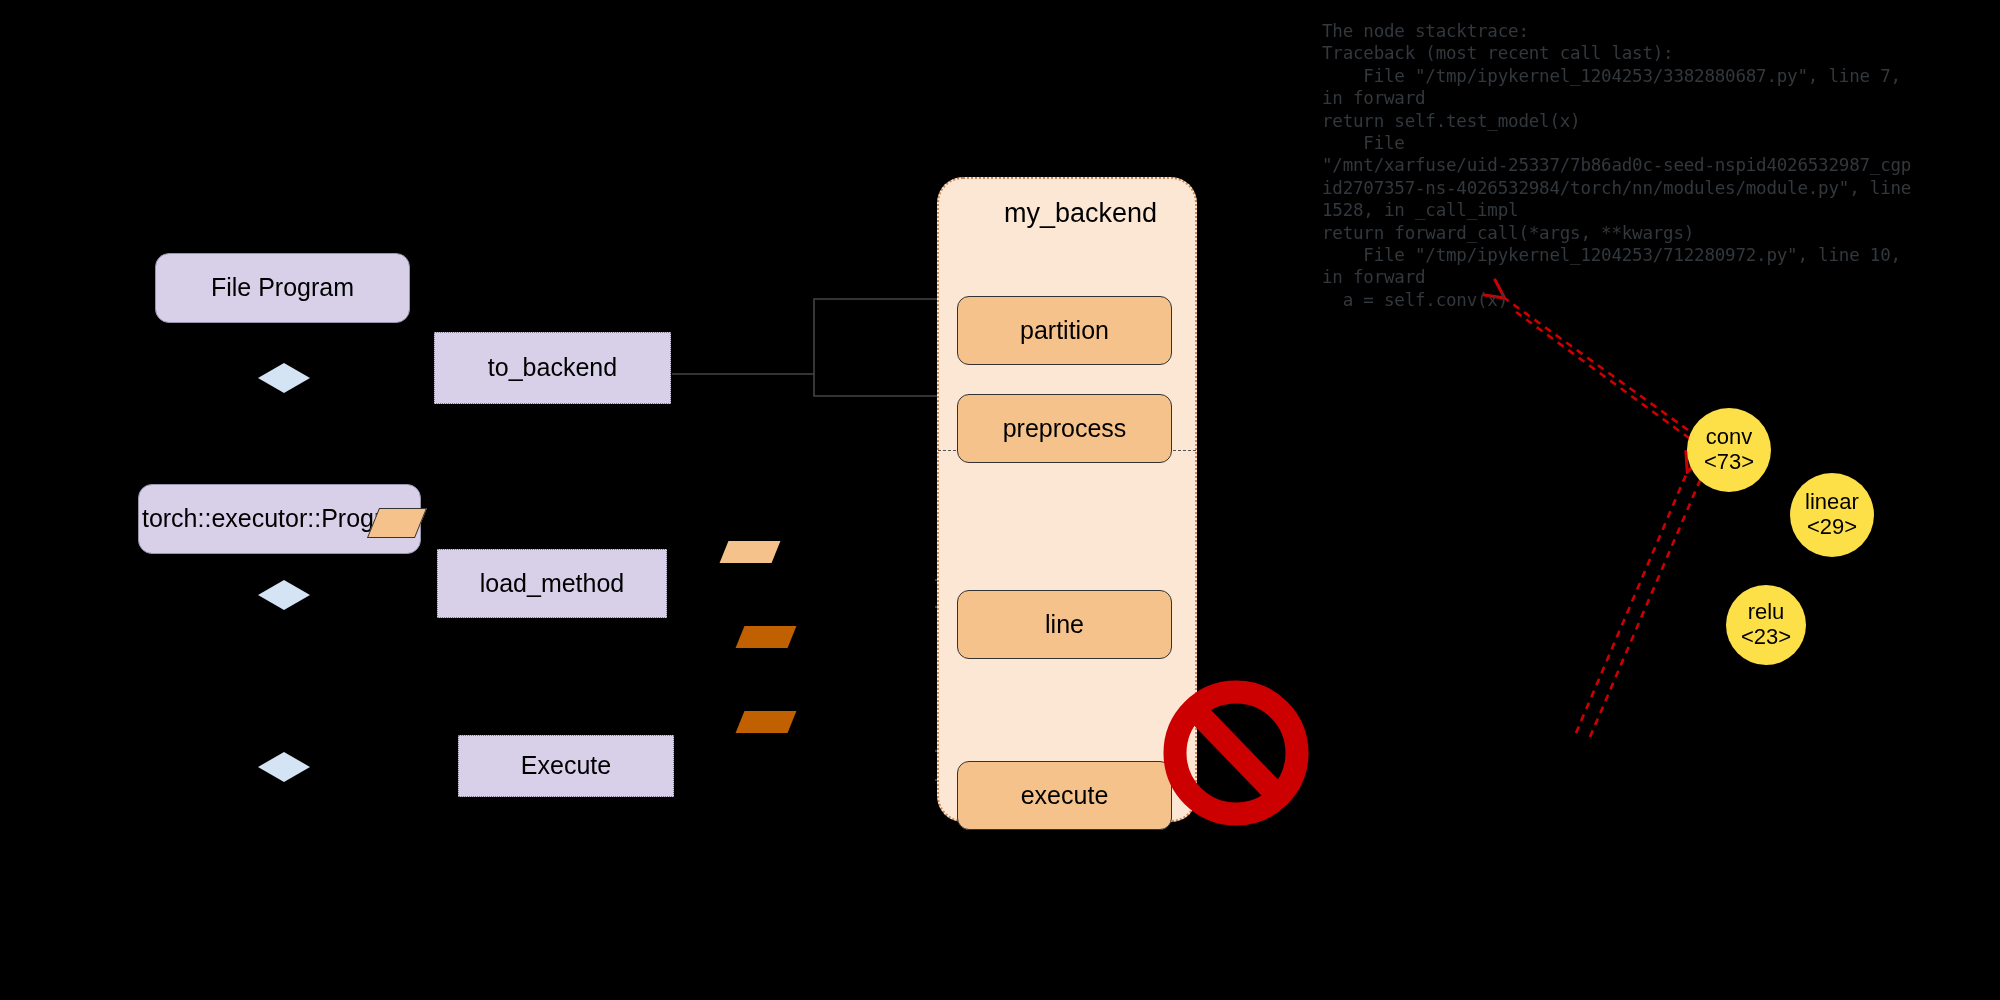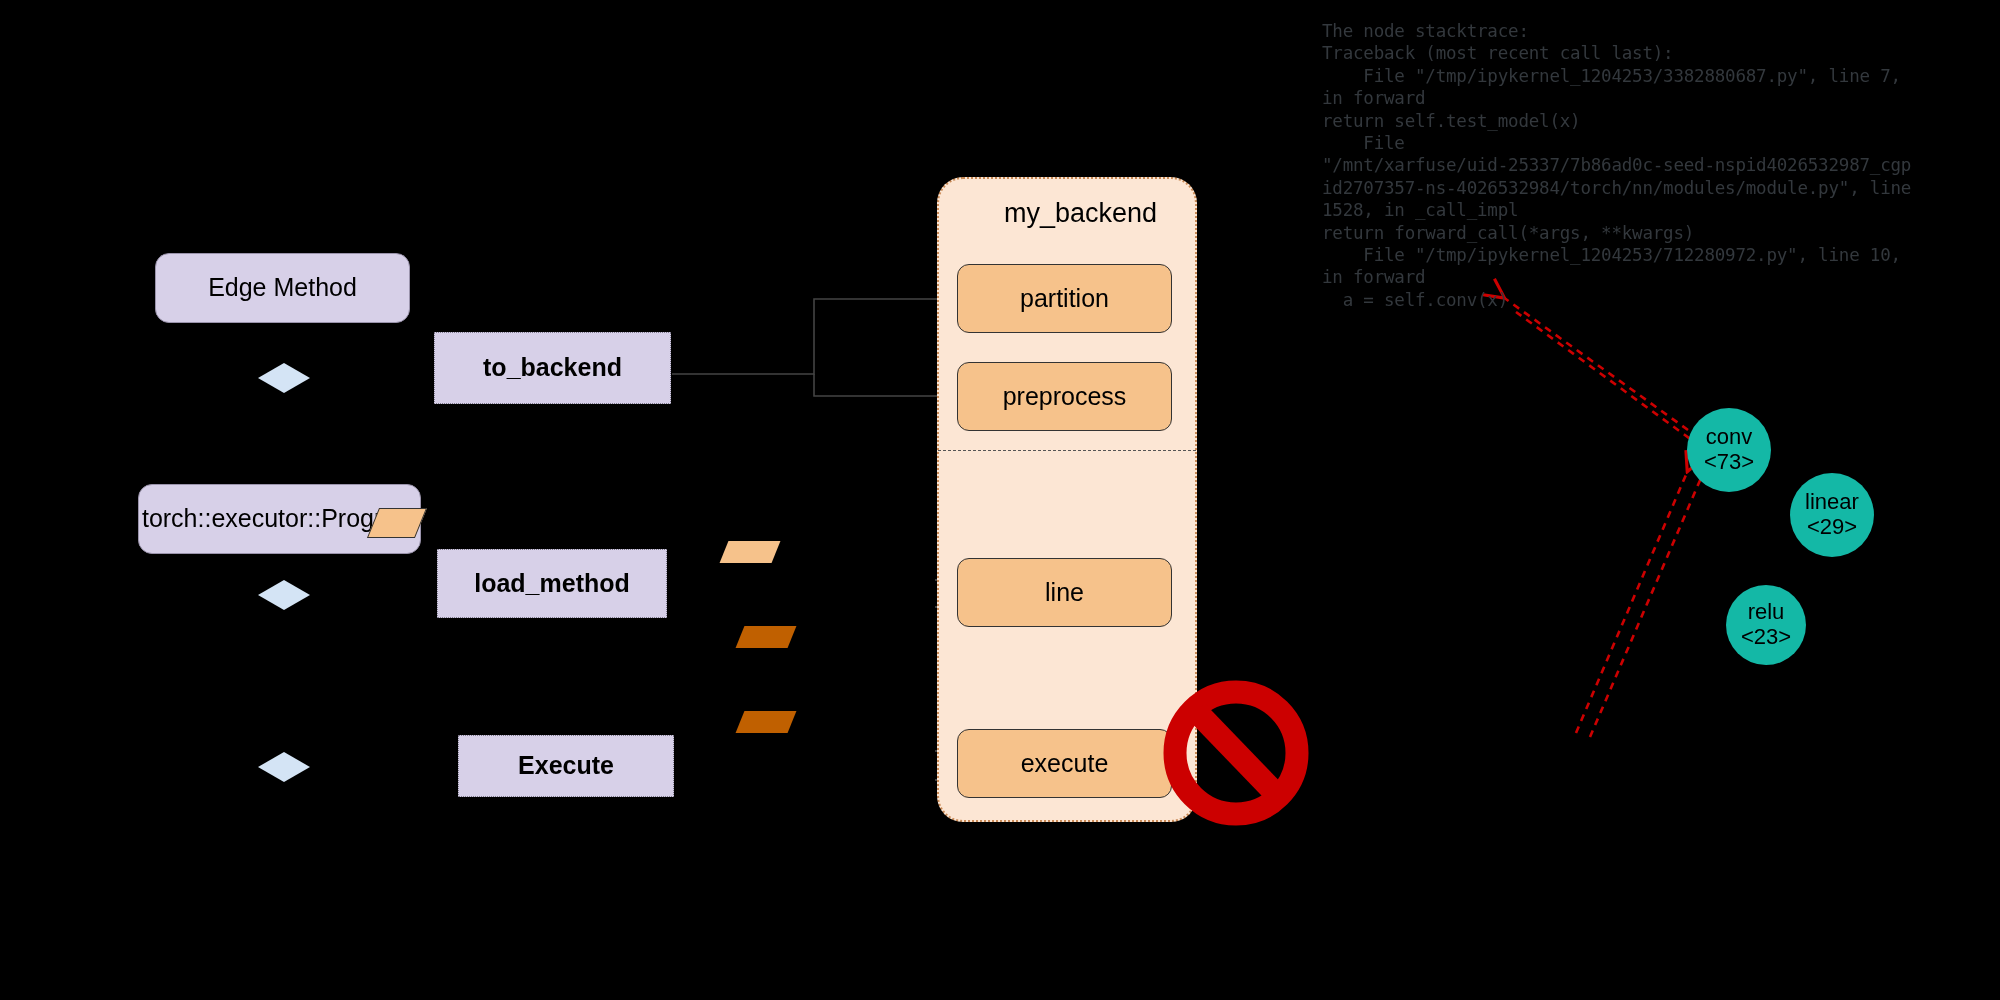--- a/index.html
+++ b/index.html
@@ -4,28 +4,28 @@
 <style>
   html,body{margin:0;padding:0;background:#000;}
   body{width:2000px;height:1000px;overflow:hidden;
        font-family:"Liberation Sans",sans-serif;color:#000;}
   #stage{position:relative;width:2000px;height:1000px;background:#000;}
   .node{position:absolute;display:flex;align-items:center;justify-content:center;
         text-align:center;box-sizing:border-box;line-height:1.18;}
   
   .lav{background:#d7d0e8;border:1px solid #9a93ab;color:#000;}
   .lav.round{border-radius:14px;}
-  .lav.dotted{border:1px dotted #7e7a8c;font-weight:bold;}
+  .lav.dotted{border:1px dotted #7e7a8c;}
   
-  .org{background:#f6c28b;border:1px solid #333;border-radius:12px;color:#000;}
+  .org{background:#f6c28b;border:1px solid #333;border-radius:12px;color:#000;margin-top:32px;}
   .backend-box{position:absolute;background:#fce6d4;border:2px dotted #c98a56;
                border-radius:26px;box-sizing:border-box;}
   .backend-title{position:absolute;width:100%;text-align:center;color:#000;}
   .divider{position:absolute;border-top:1px dashed #555;}
-  .circle{position:absolute;border-radius:50%;background:#14b8a6;
+  .circle{position:absolute;border-radius:50%;background:#fde047;
           display:flex;flex-direction:column;align-items:center;justify-content:center;
           line-height:1.12;color:#000;}
   .diamond{position:absolute;background:#d4e4f5;
            clip-path:polygon(50% 0,100% 50%,50% 100%,0 50%);}
   .para{position:absolute;transform:skewX(-22deg);}
   .trace{position:absolute;white-space:pre-wrap;color:#33383d;
          font-family:"DejaVu Sans Mono","Liberation Mono",monospace;
          font-size:17.5px;line-height:22.4px;letter-spacing:-0.2px;}
   svg.layer{position:absolute;left:0;top:0;width:2000px;height:1000px;
             pointer-events:none;overflow:visible;}
@@ -57,21 +57,21 @@
     <path d="M 935 751 L 958 751" fill="none" stroke="#555" stroke-width="1.4" stroke-dasharray="5 4" marker-end="url(#arrowd)"></path>
     <path d="M 935 780 L 958 780" fill="none" stroke="#555" stroke-width="1.4" stroke-dasharray="5 4"></path>
 
     <path d="M 1688 430 L 1503 297" fill="none" stroke="#cc0000" stroke-width="2.6" stroke-dasharray="7 6" marker-end="url(#rarrow)"></path>
     <path d="M 1700 446 L 1516 312" fill="none" stroke="#cc0000" stroke-width="2.6" stroke-dasharray="7 6"></path>
     <path d="M 1576 733 L 1688 470" fill="none" stroke="#cc0000" stroke-width="2.6" stroke-dasharray="7 6" marker-end="url(#rarrow)"></path>
     <path d="M 1590 737 L 1701 478" fill="none" stroke="#cc0000" stroke-width="2.6" stroke-dasharray="7 6"></path>
   </svg>
 
   <div class="node lav round" style="left:155px;top:253px;width:255px;height:70px;font-size:25px;">
-    <span>Edge Method</span>
+    <span>File Program</span>
   </div>
 
   <div class="diamond" style="left:258px;top:363px;width:52px;height:30px;"></div>
 
   <div class="node lav round" style="left:138px;top:484px;width:283px;height:70px;font-size:25px;padding:0 6px;">
     <span>torch::executor::Program</span>
   </div>
   <div class="para" style="left:373px;top:508px;width:46px;height:28px;background:#f6c28b;border:1px solid #333;"></div>
 
   <div class="diamond" style="left:258px;top:580px;width:52px;height:30px;"></div>

